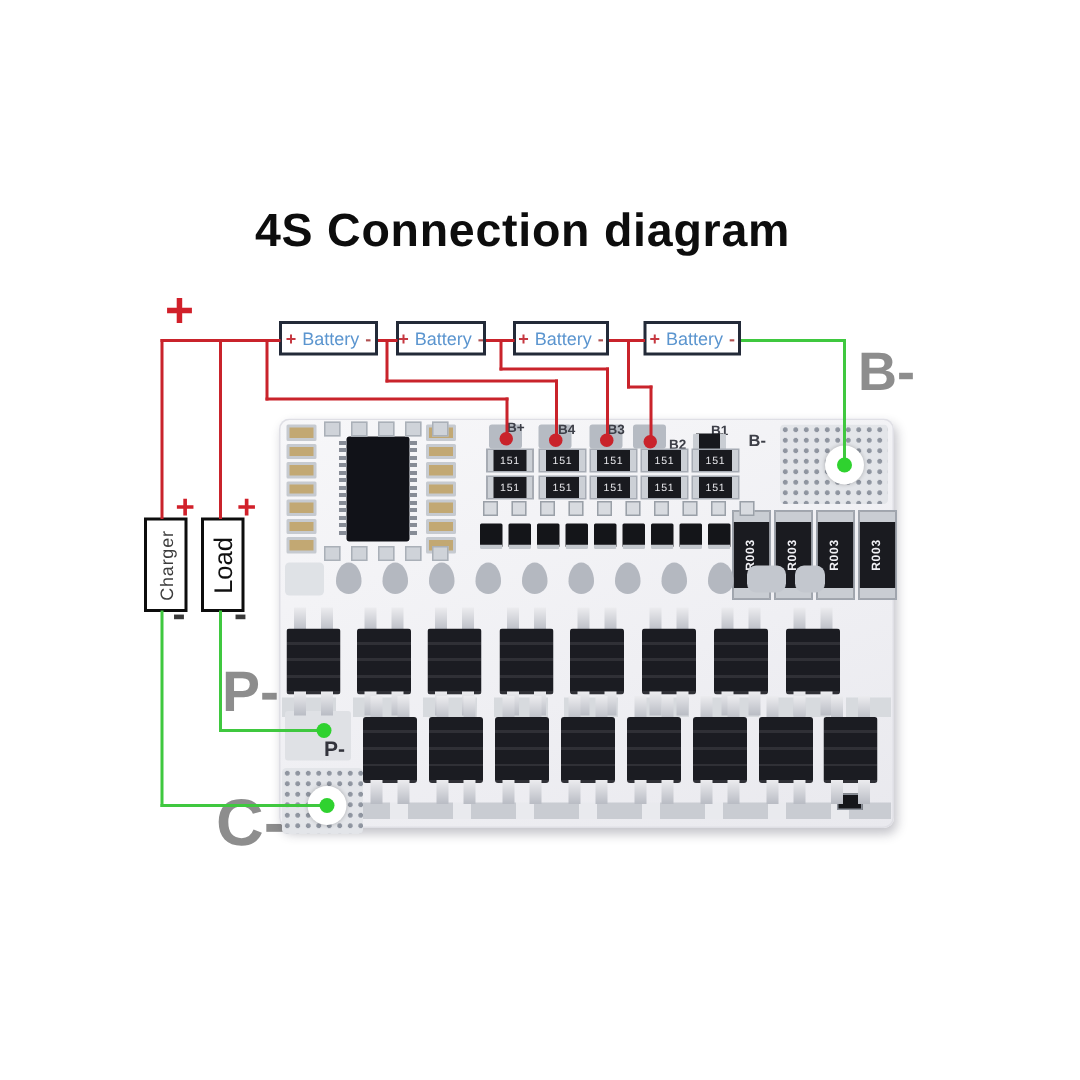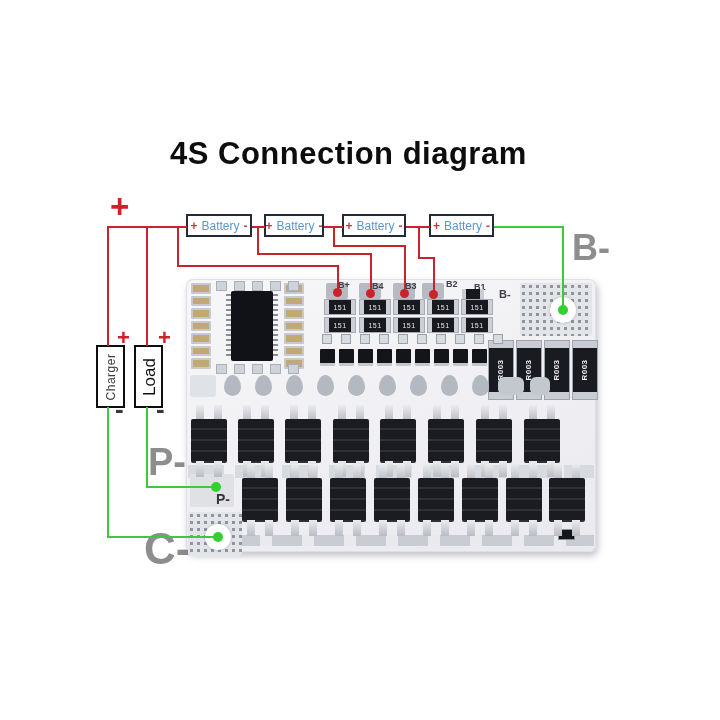--- a/index.html
+++ b/index.html
@@ -210,21 +210,21 @@
       </div>
 
     <div class="bpad" style="left:140px"></div>
     <div class="bpad" style="left:173px"></div>
     <div class="bpad" style="left:207px"></div>
     <div class="bpad" style="left:236px"></div>
 
     <span class="silk" style="left:152px;top:2px">B+</span>
     <span class="silk" style="left:186px;top:3px">B4</span>
     <span class="silk" style="left:219px;top:3px">B3</span>
-    <span class="silk" style="left:260px;top:1px">B2</span>
+    <span class="silk" style="left:260px;top:13px">B2</span>
     <span class="silk" style="left:288px;top:4px">B1</span>
     <span class="silk bm" style="left:313px;top:10px">B-</span>
     <div class="b1comp"></div>
 
     <div class="thermal tb"></div>
     <div class="hole hb"></div>
 
     <div class="r003" style="left:303px">
         <span>R003</span>
       </div>

